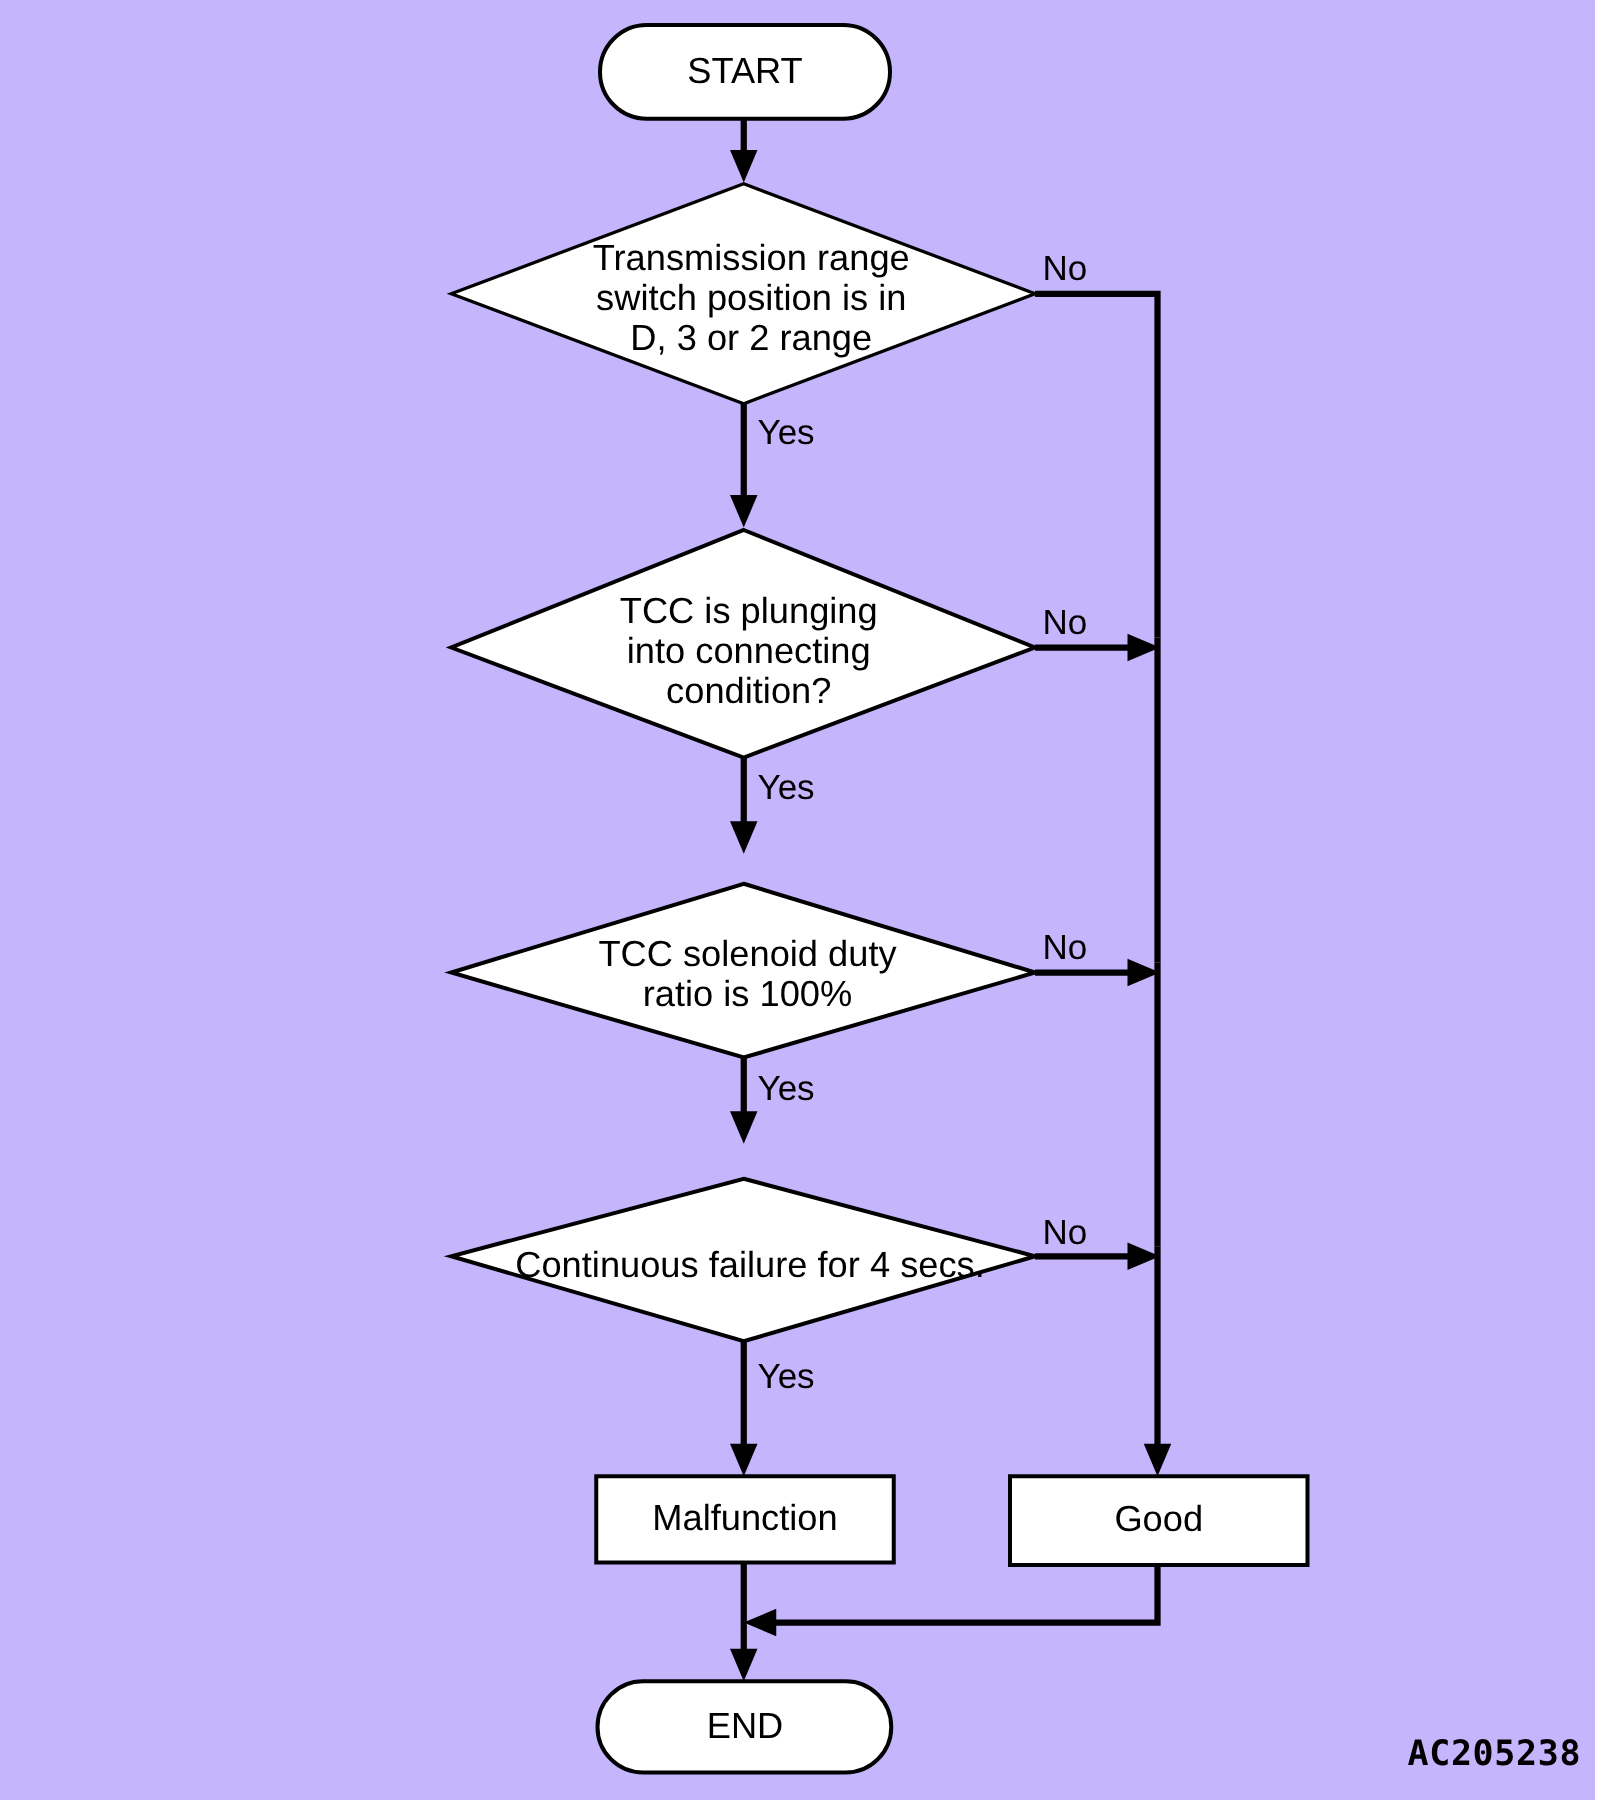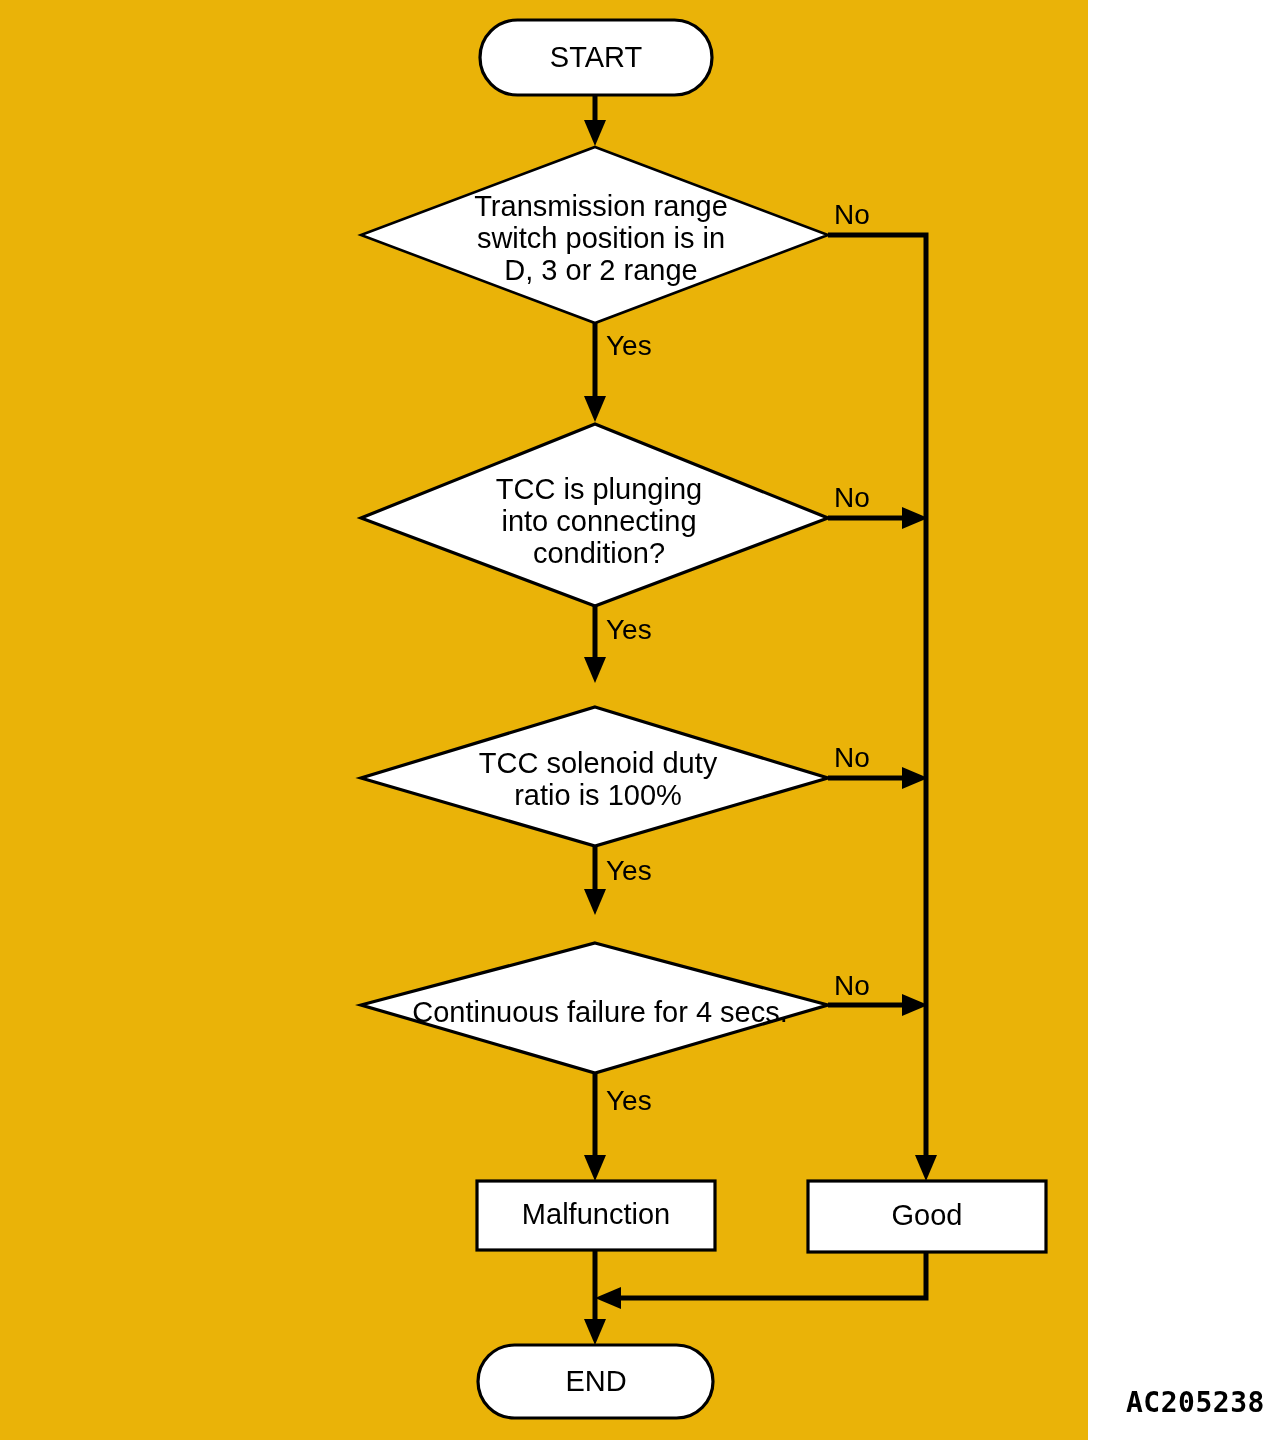--- a/index.html
+++ b/index.html
@@ -10,23 +10,23 @@
   }
   body {
     width: 1280px;
     height: 1440px;
     font-family: "Liberation Sans", sans-serif;
     color: #000000;
     overflow: hidden;
   }
   #flowchart-canvas {
     position: relative;
-    width: 1088px;
+    width: 1276px;
     height: 1440px;
-    background: #eab308;
+    background: #c4b5fd;
   }
   svg.diagram {
     position: absolute;
     top: 0;
     left: 0;
     width: 1280px;
     height: 1440px;
   }
   .shape-outline {
     fill: #ffffff;

